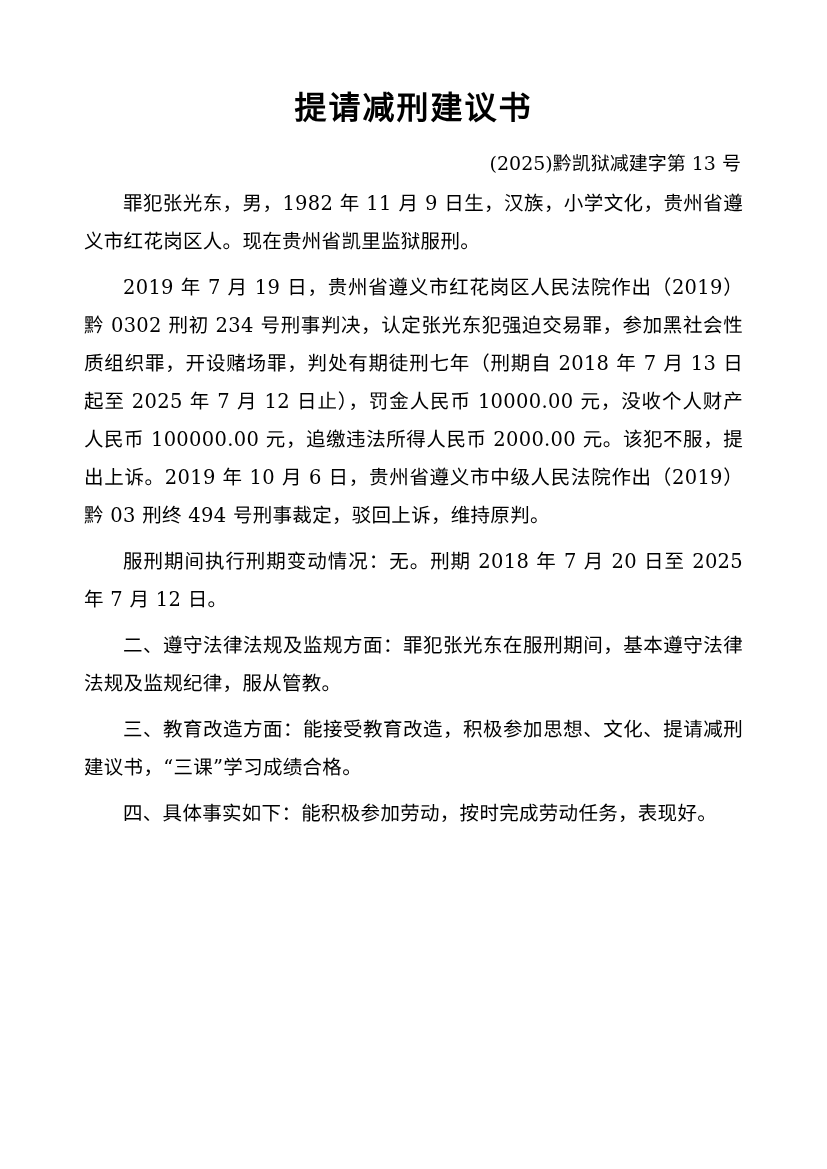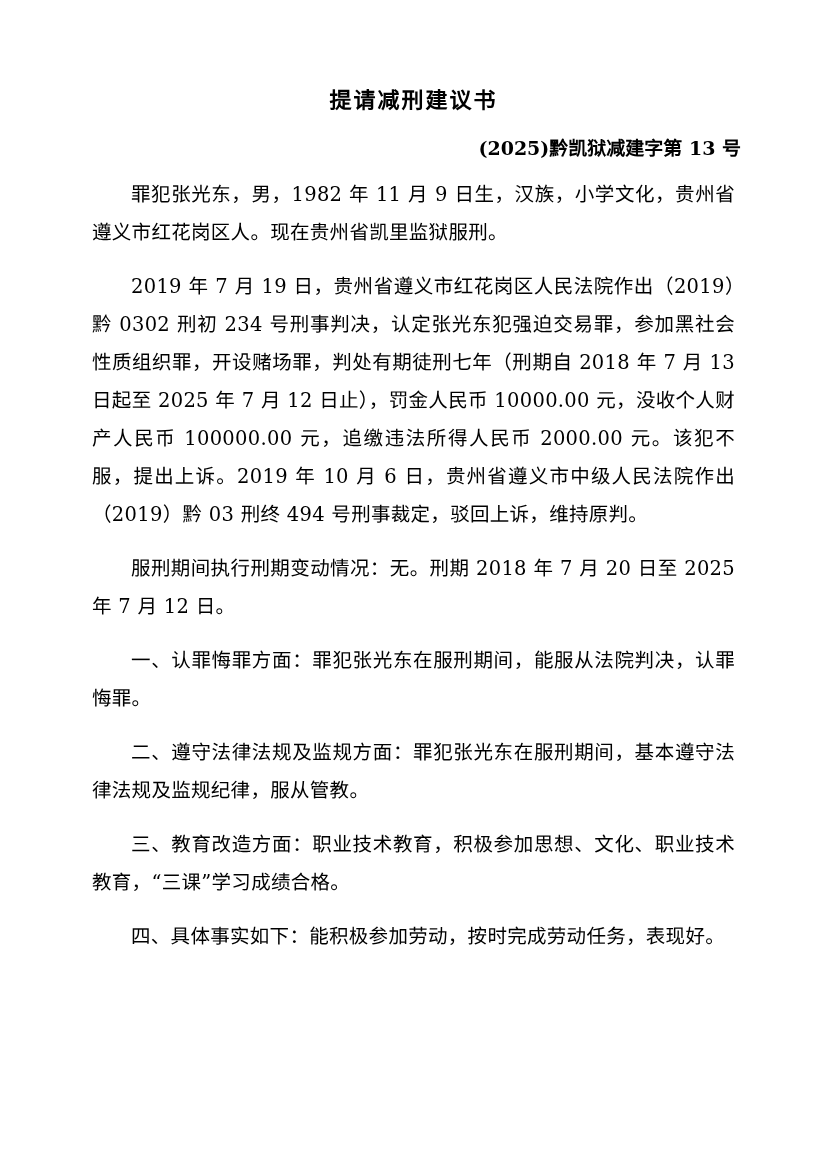--- a/index.html
+++ b/index.html
@@ -17,60 +17,59 @@
   }
   .page {
     width: 827px;
     height: 1169px;
     box-sizing: border-box;
     padding: 84px 76px 40px 76px;
     position: relative;
   }
   .doc-title {
     text-align: center;
-    font-size: 22px;
+    font-size: 32px;
     font-weight: bold;
     letter-spacing: 2px;
     margin: 0 0 4px 0;
     line-height: 1.5;
     font-family: "DejaVu Serif", "Liberation Serif", serif;
   }
   .doc-number {
     text-align: right;
     font-size: 19px;
-    font-weight: bold;
+    font-weight: normal;
     margin: 16px 10px 10px 0;
     letter-spacing: 0px;
   }
   .body-text {
     font-size: 19.5px;
     line-height: 1.95;
     text-align: justify;
     text-justify: inter-ideograph;
     letter-spacing: 0.3px;
   }
   .body-text p {
-    margin: 16px;
+    margin: 8px;
     text-indent: 2em;
     text-align: justify;
     text-justify: inter-ideograph;
   }
 </style>
 </head>
 <body>
 
 <div class="page">
 
   <h1 class="doc-title">提请减刑建议书</h1>
 
   <div class="doc-number">(2025)黔凯狱减建字第 13 号</div>
 
   <div class="body-text">
     <p>罪犯张光东，男，1982 年 11 月 9 日生，汉族，小学文化，贵州省遵义市红花岗区人。现在贵州省凯里监狱服刑。</p>
     <p>2019 年 7 月 19 日，贵州省遵义市红花岗区人民法院作出（2019）黔 0302 刑初 234 号刑事判决，认定张光东犯强迫交易罪，参加黑社会性质组织罪，开设赌场罪，判处有期徒刑七年（刑期自 2018 年 7 月 13 日起至 2025 年 7 月 12 日止），罚金人民币 10000.00 元，没收个人财产人民币 100000.00 元，追缴违法所得人民币 2000.00 元。该犯不服，提出上诉。2019 年 10 月 6 日，贵州省遵义市中级人民法院作出（2019）黔 03 刑终 494 号刑事裁定，驳回上诉，维持原判。</p>
     <p>服刑期间执行刑期变动情况：无。刑期 2018 年 7 月 20 日至 2025 年 7 月 12 日。</p>
-    <p>一、认罪悔罪方面：罪犯张光东在服刑期间，能服从法院判决，认罪悔罪。</p>
     <p>二、遵守法律法规及监规方面：罪犯张光东在服刑期间，基本遵守法律法规及监规纪律，服从管教。</p>
-    <p>三、教育改造方面：职业技术教育，积极参加思想、文化、职业技术教育，“三课”学习成绩合格。</p>
+    <p>三、教育改造方面：能接受教育改造，积极参加思想、文化、提请减刑建议书，“三课”学习成绩合格。</p>
     <p>四、具体事实如下：能积极参加劳动，按时完成劳动任务，表现好。</p>
   </div>
 
 </div>
 
 </body></html>

